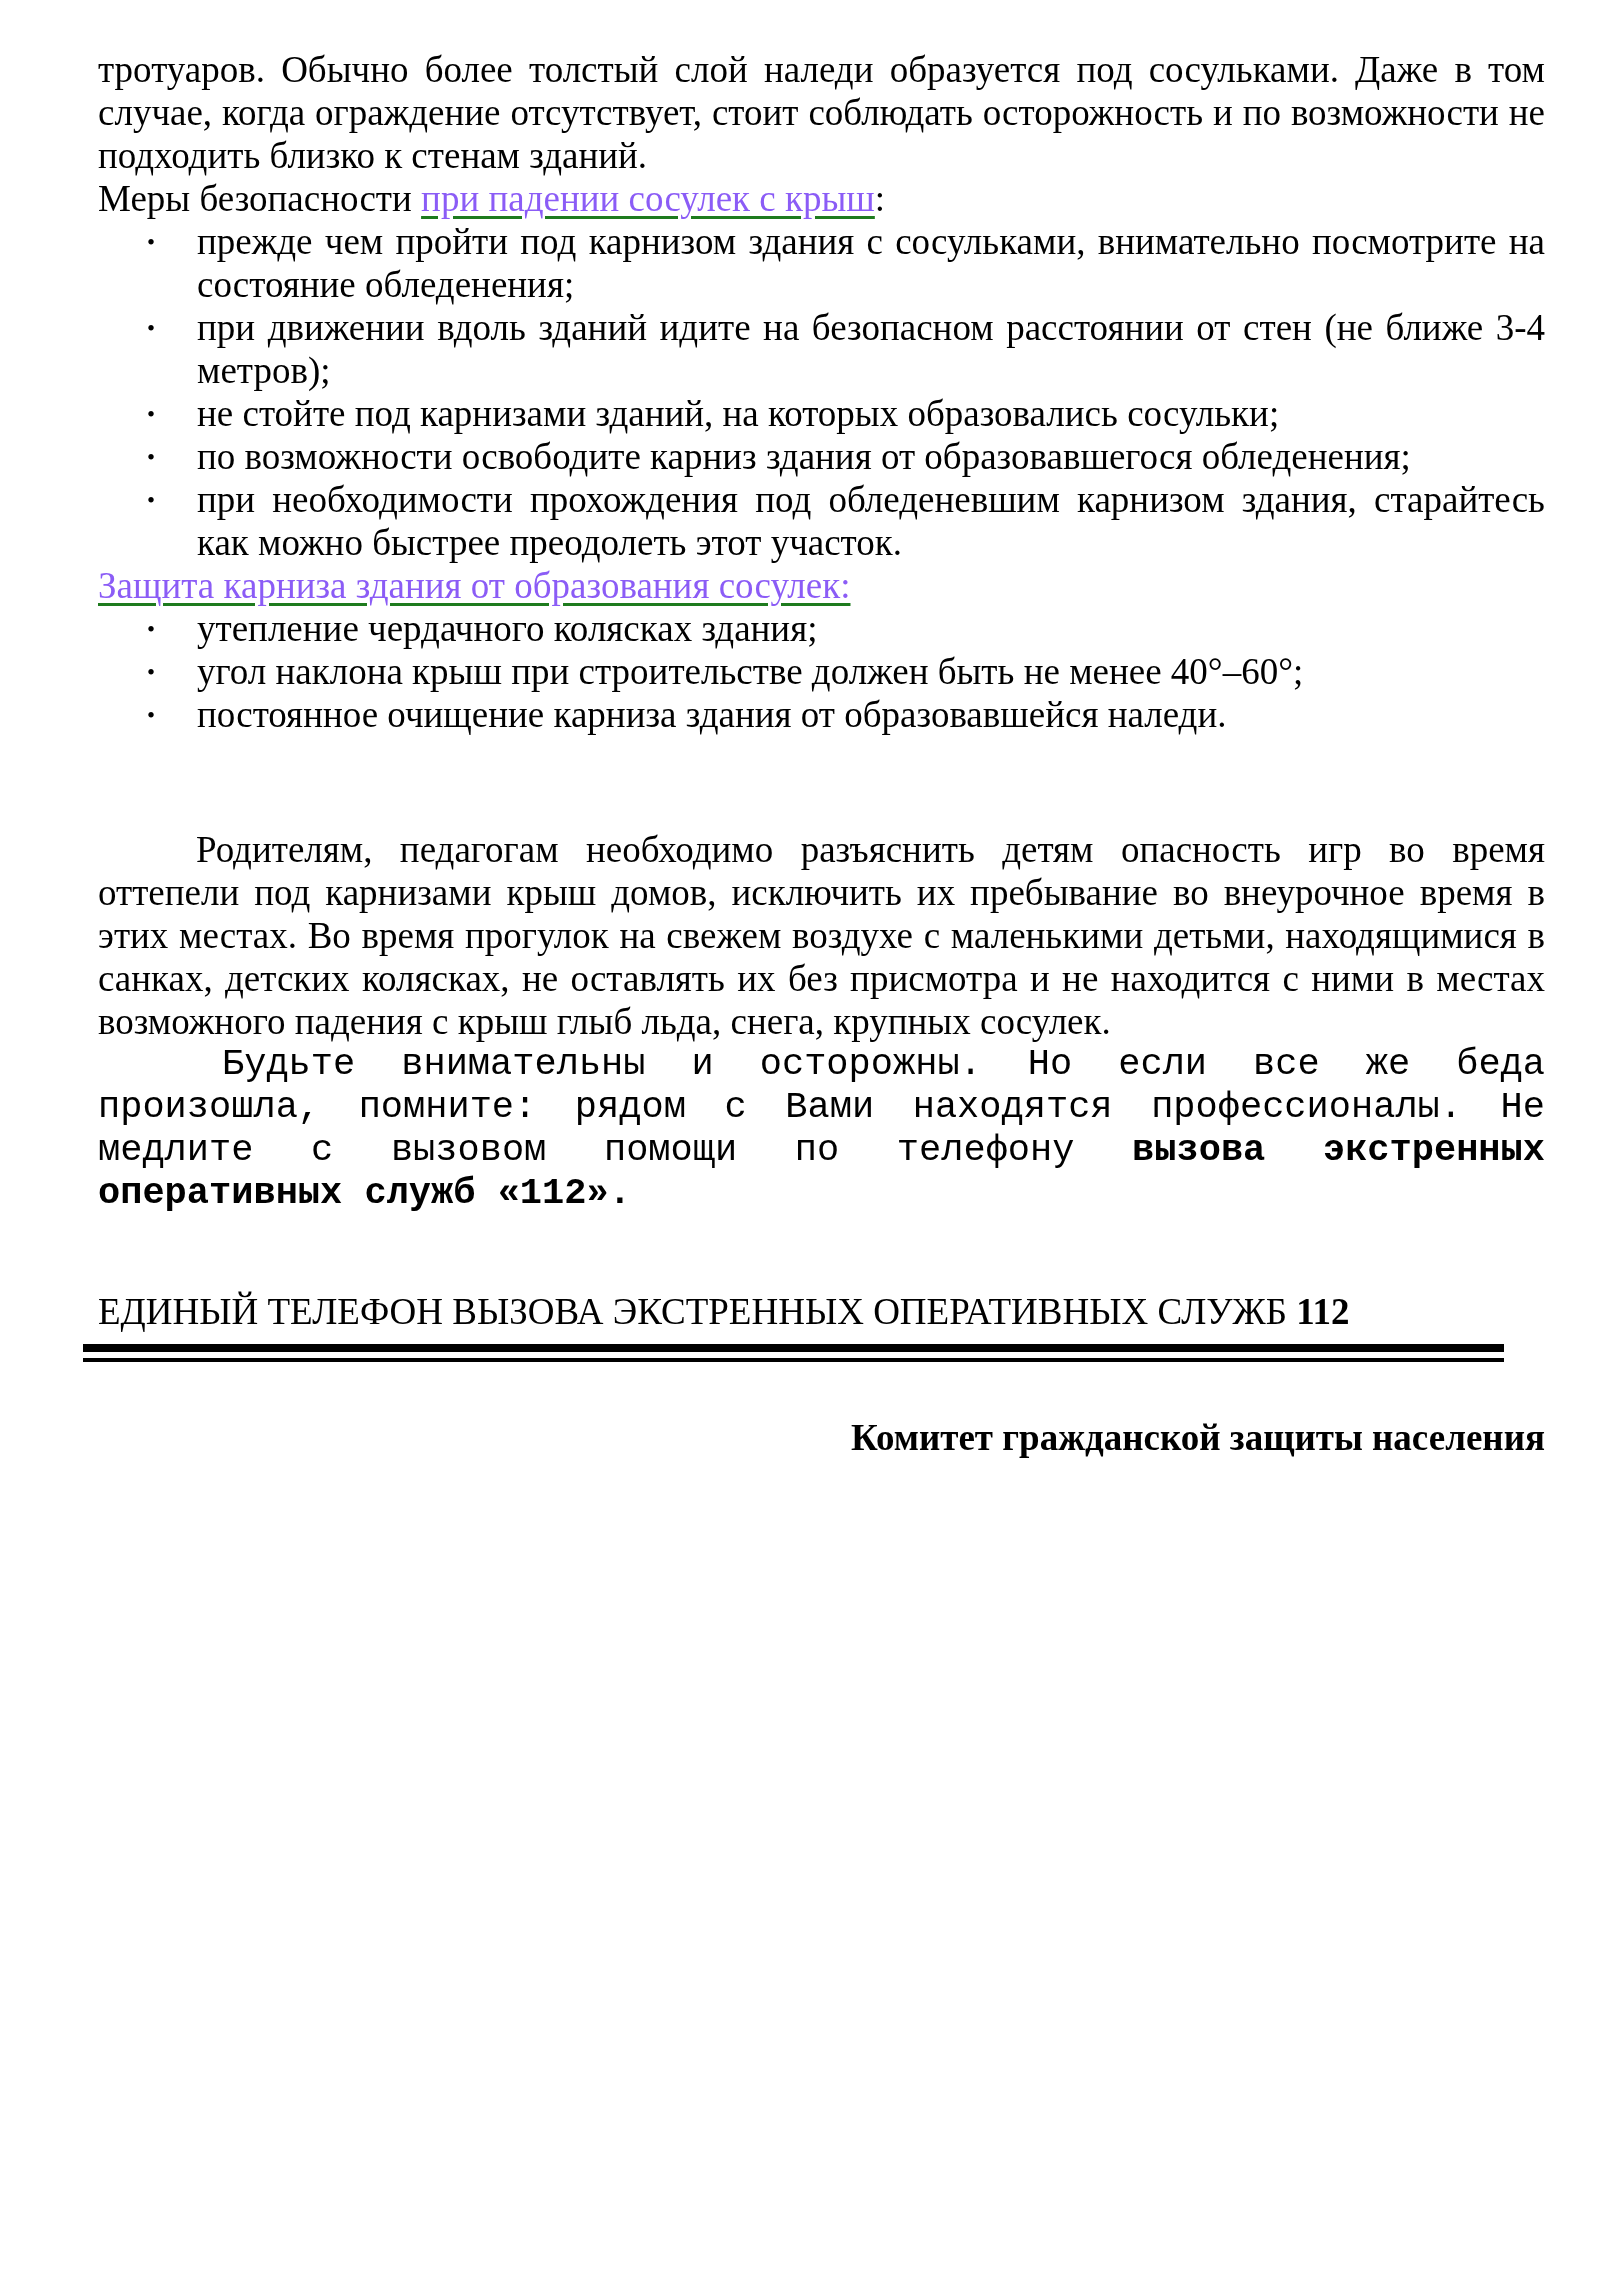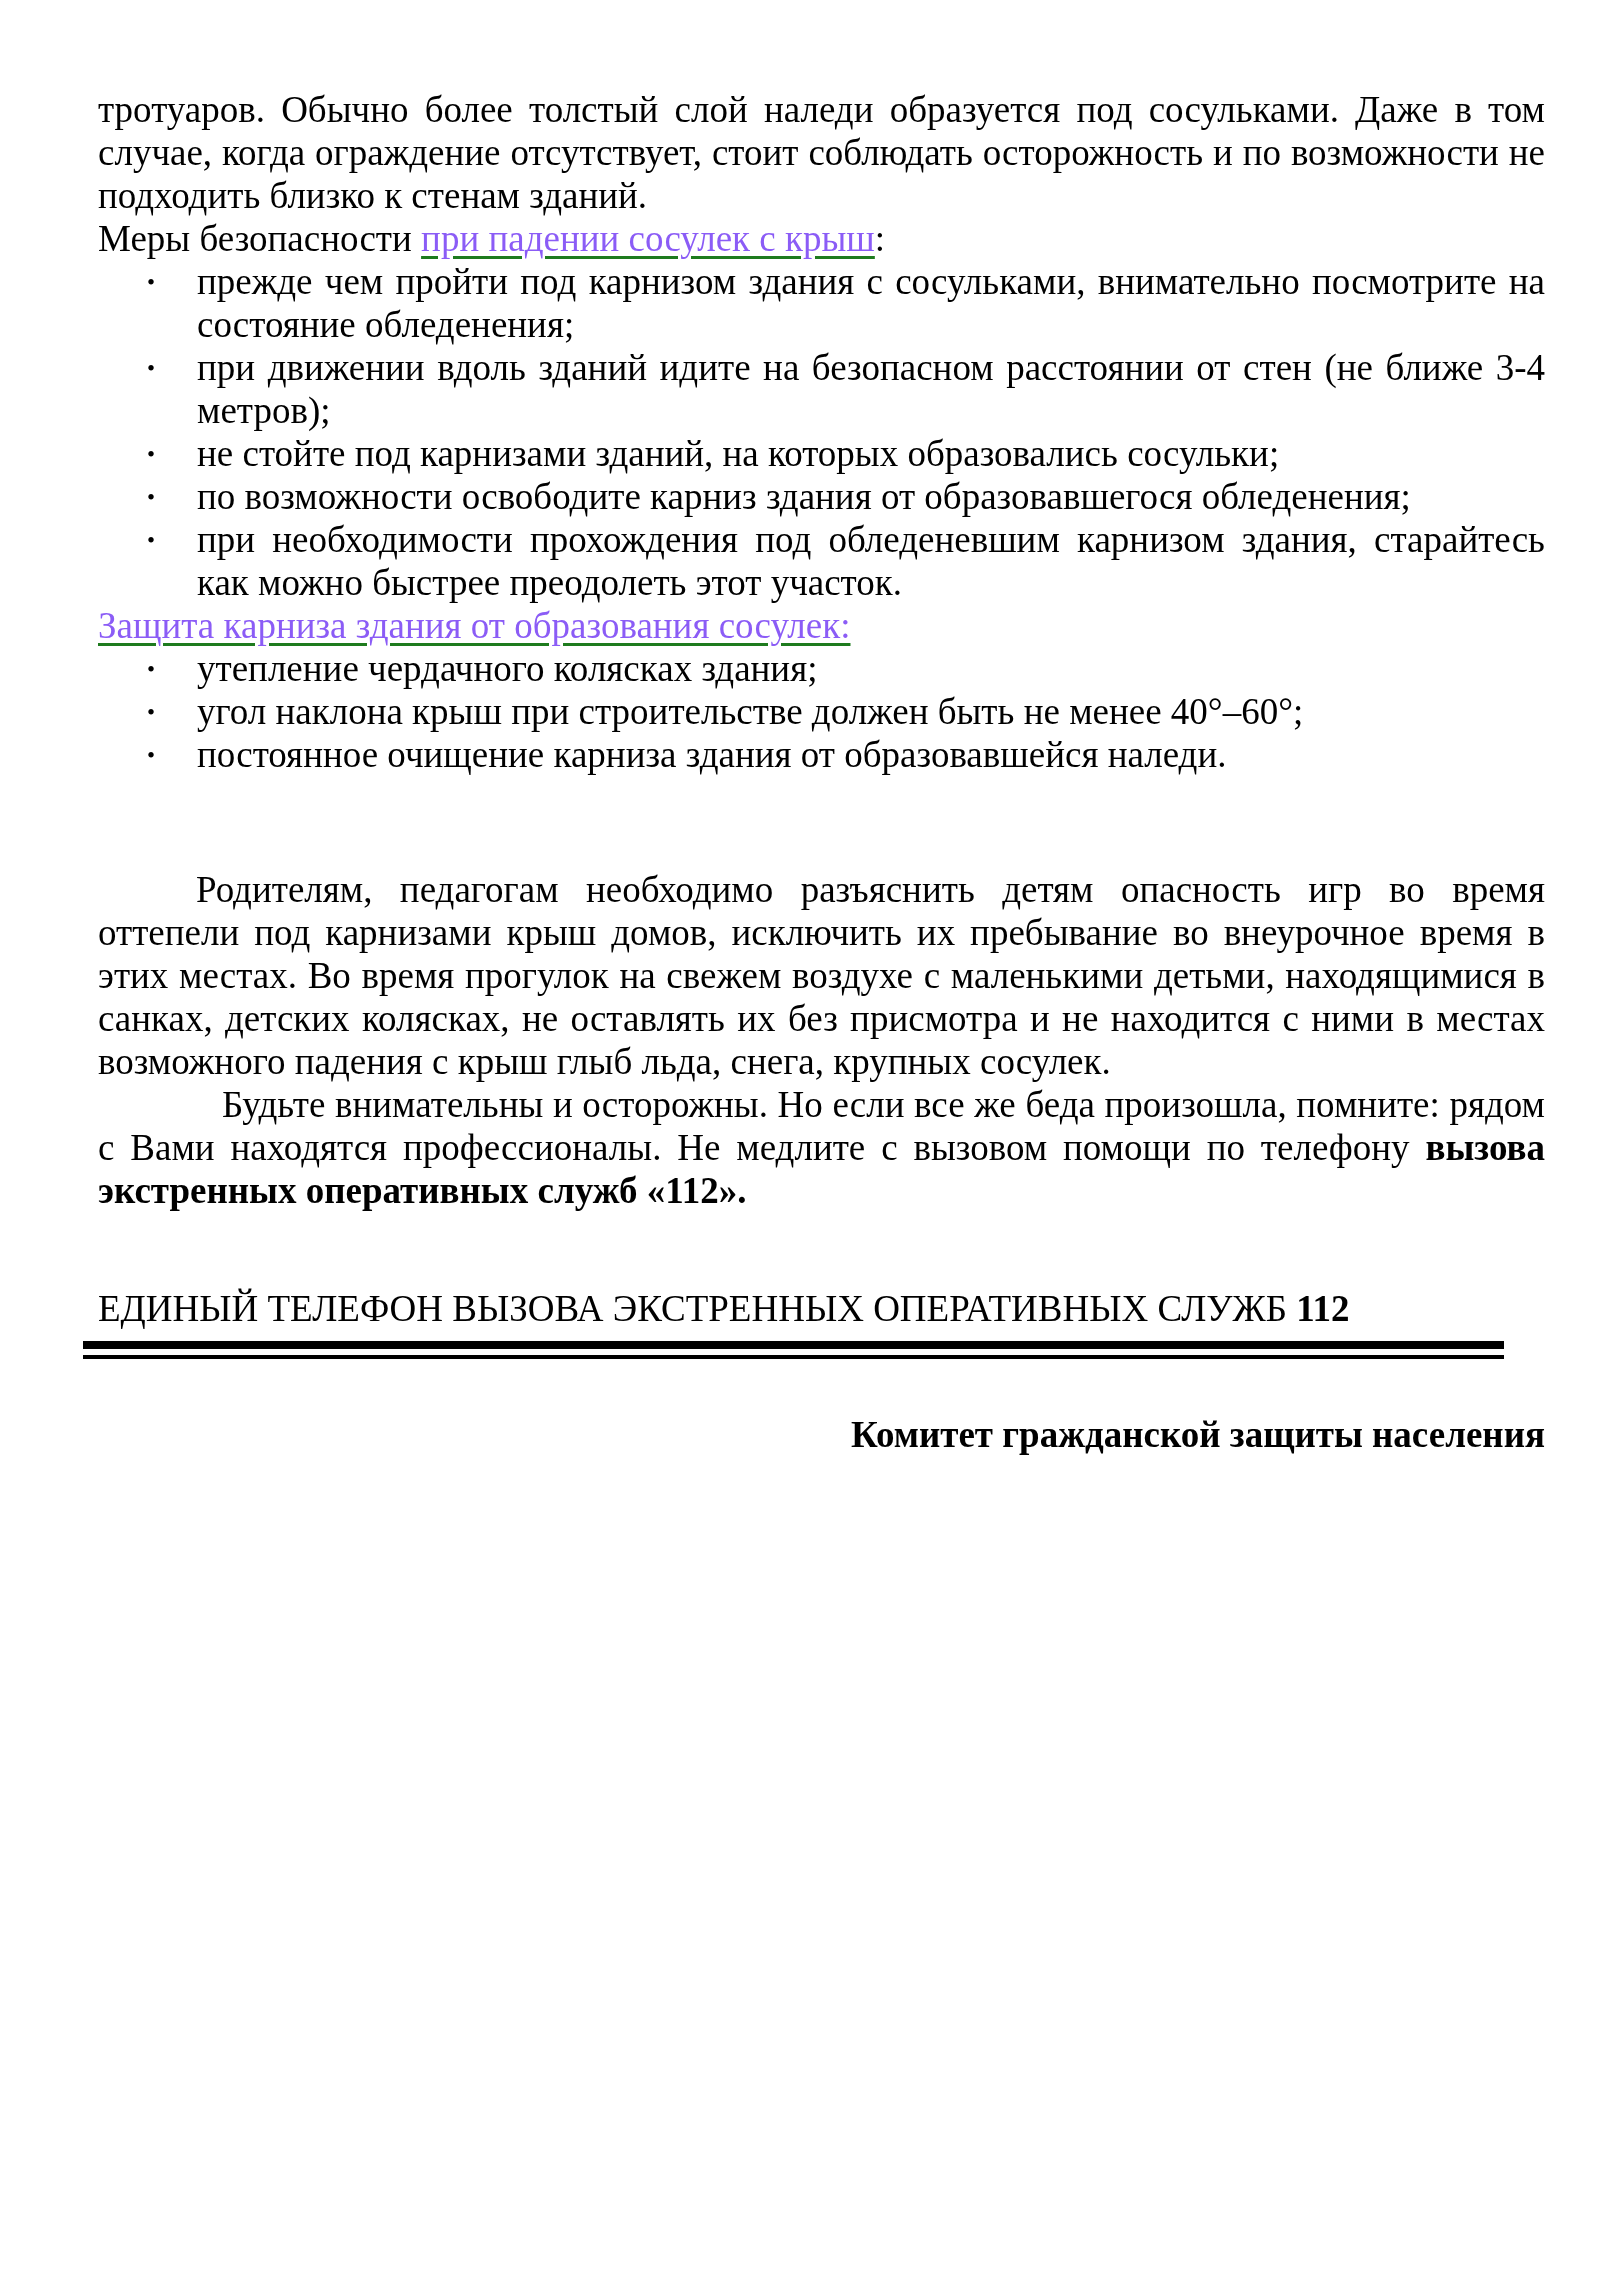--- a/index.html
+++ b/index.html
@@ -6,29 +6,29 @@
   body {
     width: 1623px;
     height: 2295px;
     background: #ffffff;
     color: #000000;
     font-family: "Liberation Serif", serif;
     position: relative;
     overflow: hidden;
   }
   .content {
-    padding: 88px 78px 0 98px;
+    padding: 48px 78px 0 98px;
     font-size: 37px;
     line-height: 43px;
     text-align: justify;
   }
   p { margin: 0; }
   .para { text-align: justify; }
   .indent-1 { text-indent: 98px; }
-  .indent-2 { text-indent: 124px; }
+  .indent-2 { text-indent: 124px; font-family: Liberation Mono, monospace; }
   .gap-top-lg { margin-top: 92px; }
   .link {
     color: #8b5cf6;
     text-decoration: underline;
     text-decoration-color: #1e7b1e;
     text-underline-offset: 5.2px;
     text-decoration-thickness: 2.6px;
     cursor: pointer;
   }
   ul.bullets {

